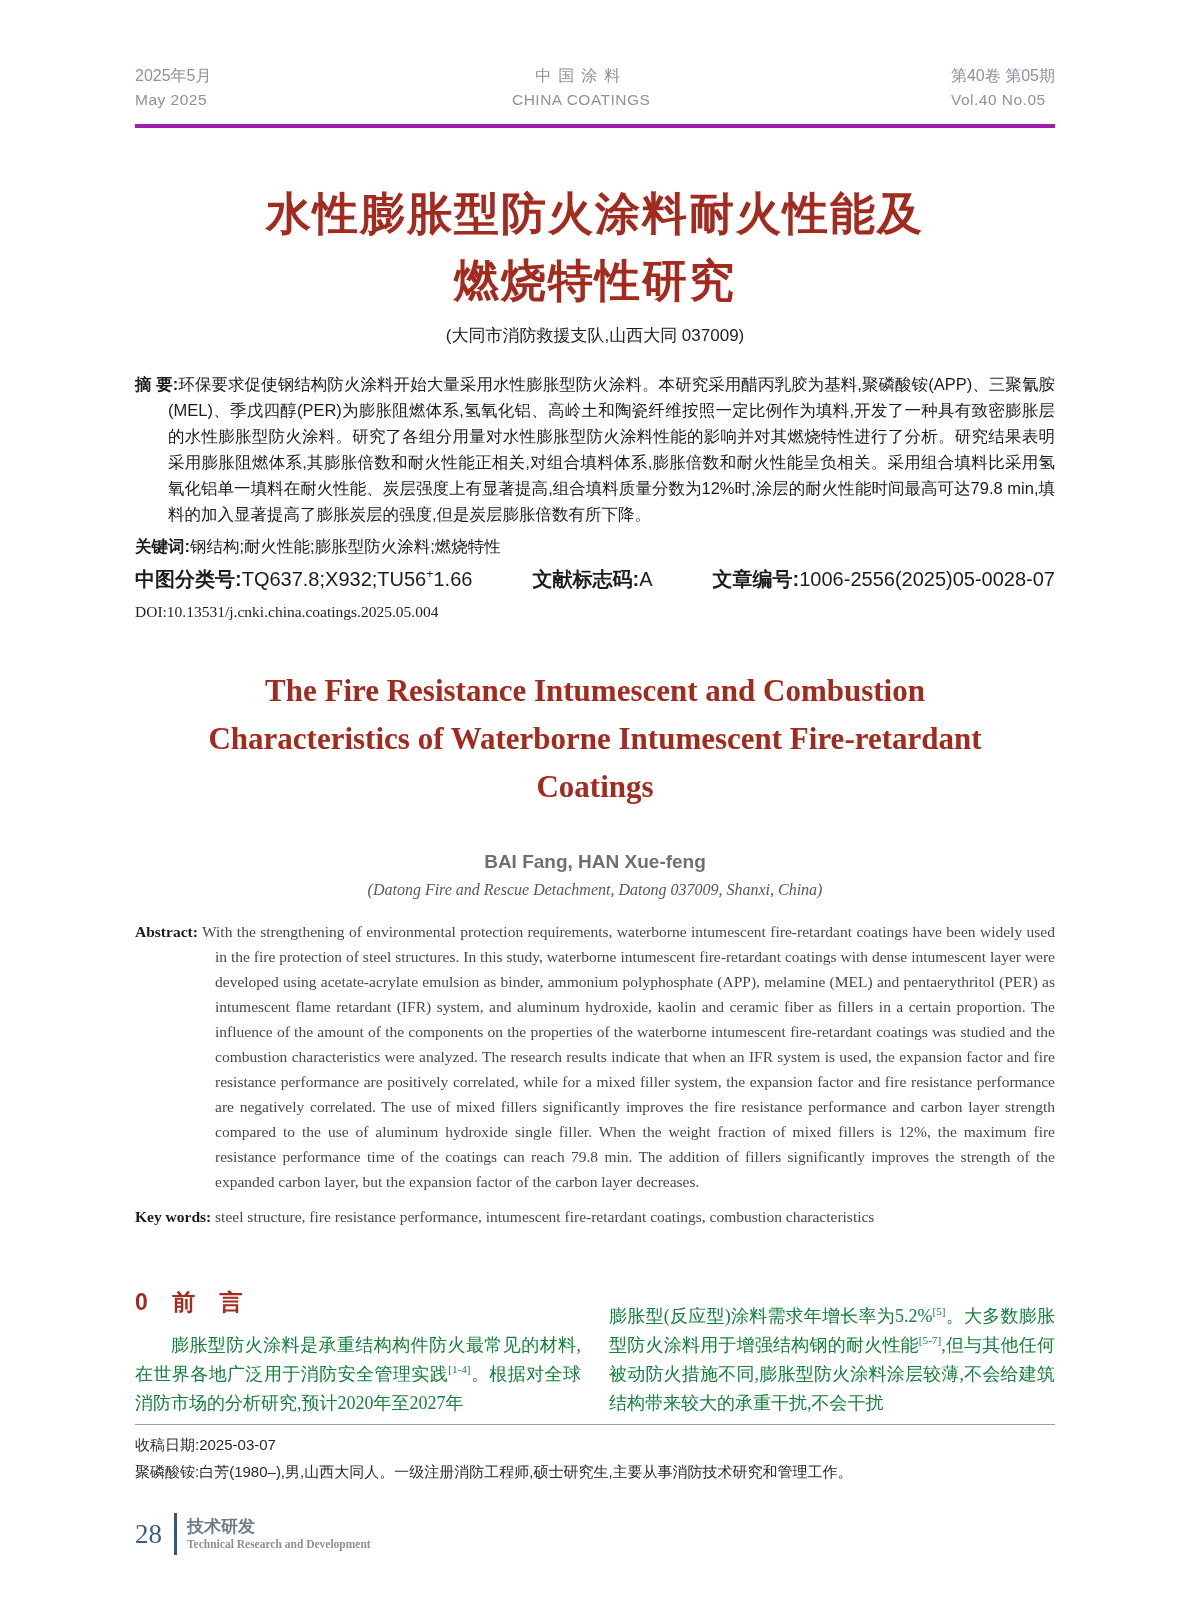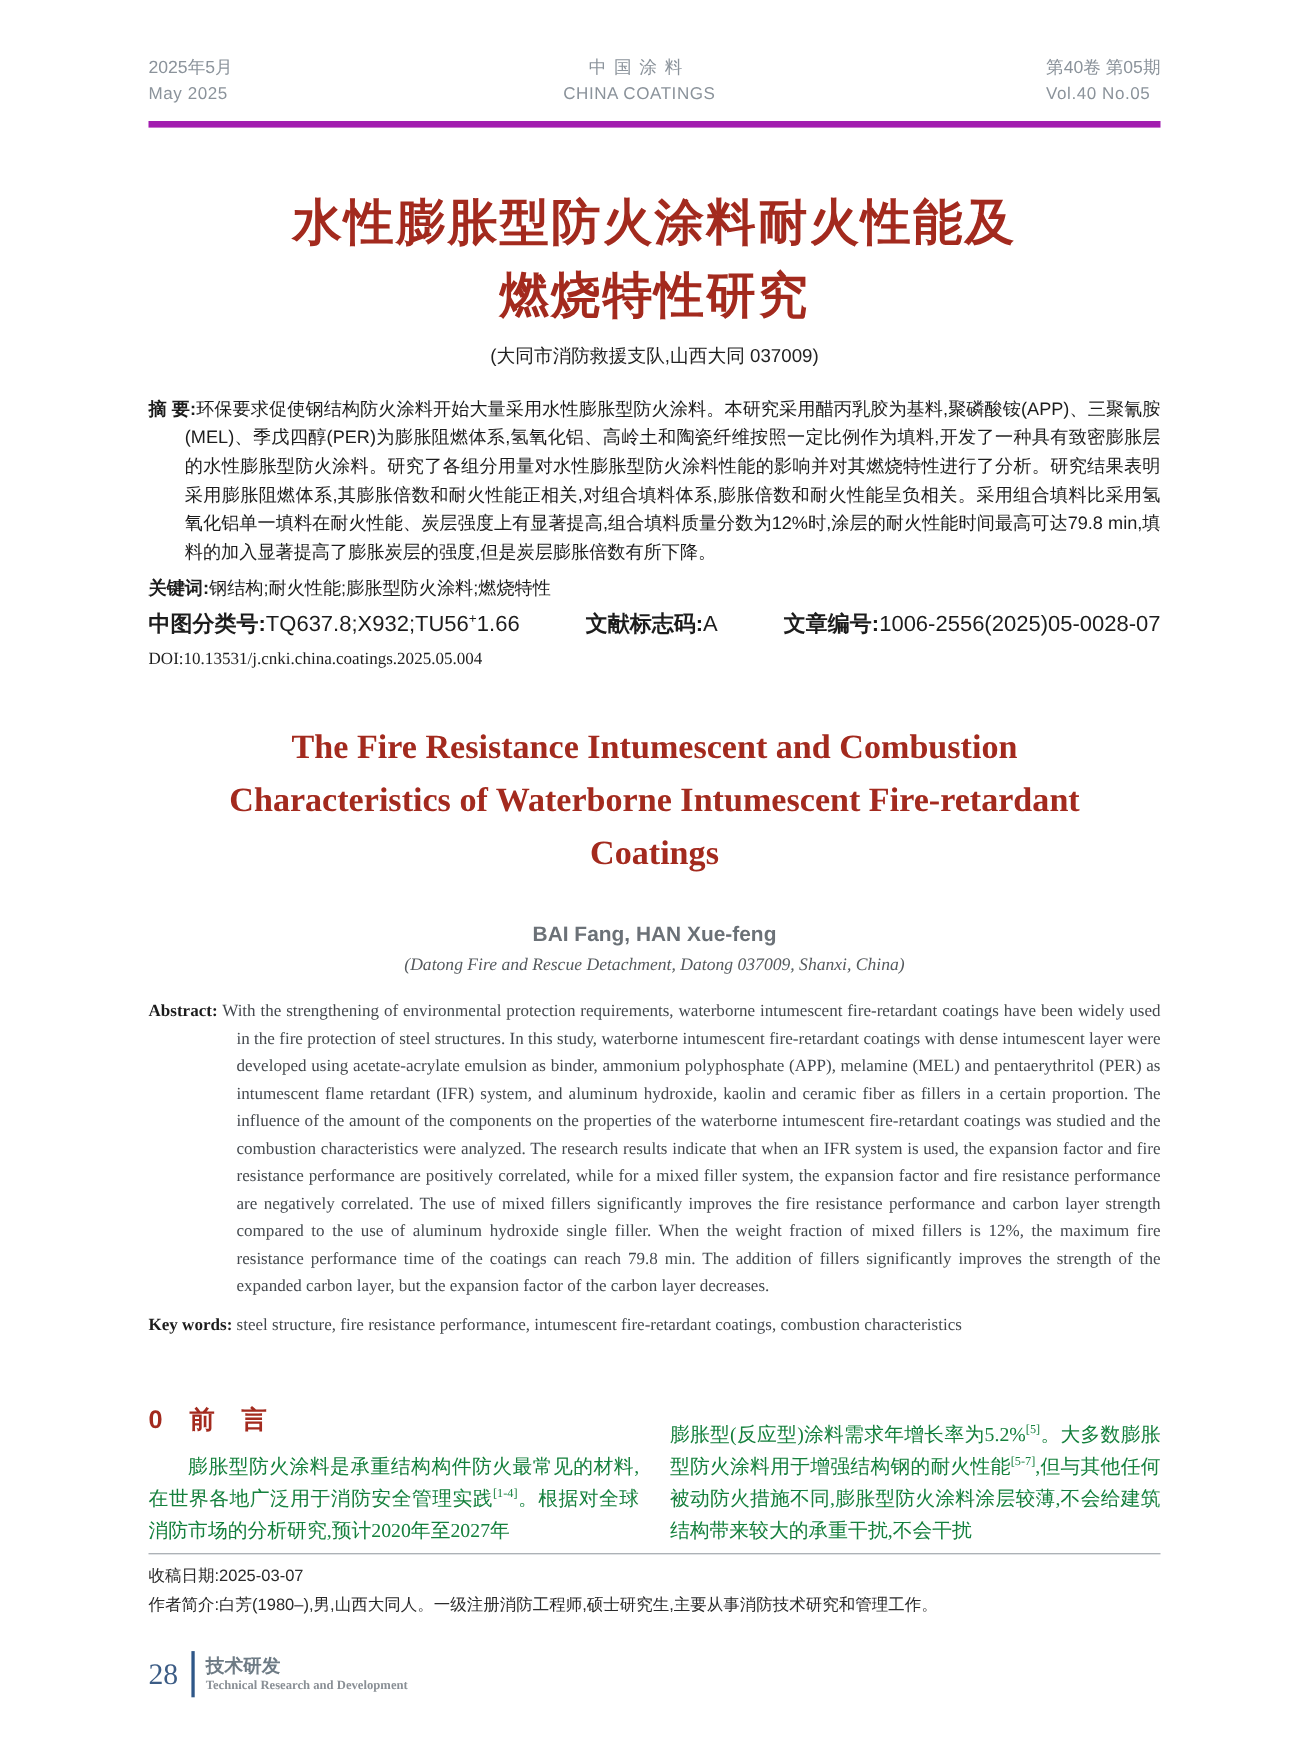--- a/index.html
+++ b/index.html
@@ -9,22 +9,22 @@
     background: #ffffff;
     font-family: "Liberation Sans", sans-serif;
     color: #1c1c1c;
     padding: 0 132px 0 135px;
     position: relative;
     overflow: hidden;
   }
 
   
   .jheader {
-    padding-top: 50px; padding-bottom: 12px;
-    border-bottom: 6px solid #a21caf;
+    padding-top: 64px; padding-bottom: 12px;
+    border-bottom: 4px solid #a21caf;
     display: flex; justify-content: space-between; align-items: flex-end;
     color: #8b939b; font-size: 16px; line-height: 24px;
   }
   .jheader .cell { display: flex; flex-direction: column; }
   .jheader .cell.center { text-align: center; }
   .jheader .cell.right { text-align: left; }
   .jheader .cn-spaced { letter-spacing: 7px; }
   .jheader .en { font-size: 15.5px; letter-spacing: 0.5px; }
 
   
@@ -169,21 +169,21 @@
       <div class="sec-heading">0 前 言</div>
       <p class="body-para indent"><span>膨胀型防火涂料是承重结构构件防火最常见的材料,在世界各地广泛用于消防安全管理实践</span><sup>[1-4]</sup><span>。根据对全球消防市场的分析研究,预计2020年至2027年</span></p>
     </div>
     <div class="col col-right">
       <p class="body-para"><span>膨胀型(反应型)涂料需求年增长率为5.2%</span><sup>[5]</sup><span>。大多数膨胀型防火涂料用于增强结构钢的耐火性能</span><sup>[5-7]</sup><span>,但与其他任何被动防火措施不同,膨胀型防火涂料涂层较薄,不会给建筑结构带来较大的承重干扰,不会干扰</span></p>
     </div>
   </div>
 
   <div class="footnote">
     <div class="line"><span>收稿日期:</span><span>2025-03-07</span></div>
-    <div class="line"><span>作者简介:</span><span>白芳(1980–),男,山西大同人。一级注册消防工程师,硕士研究生,主要从事消防技术研究和管理工作。</span></div>
+    <div class="line"><span>聚磷酸铵:</span><span>白芳(1980–),男,山西大同人。一级注册消防工程师,硕士研究生,主要从事消防技术研究和管理工作。</span></div>
   </div>
 
   <div class="page-footer">
     <span class="page-num">28</span>
     <span class="footer-bar"></span>
     <span class="footer-col">
       <div class="cn">技术研发</div>
       <div class="en">Technical Research and Development</div>
     </span>
   </div>

